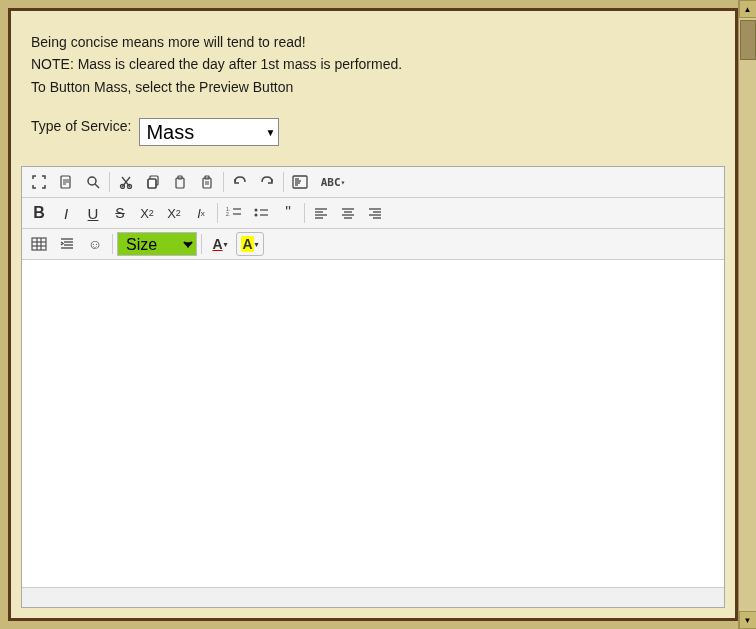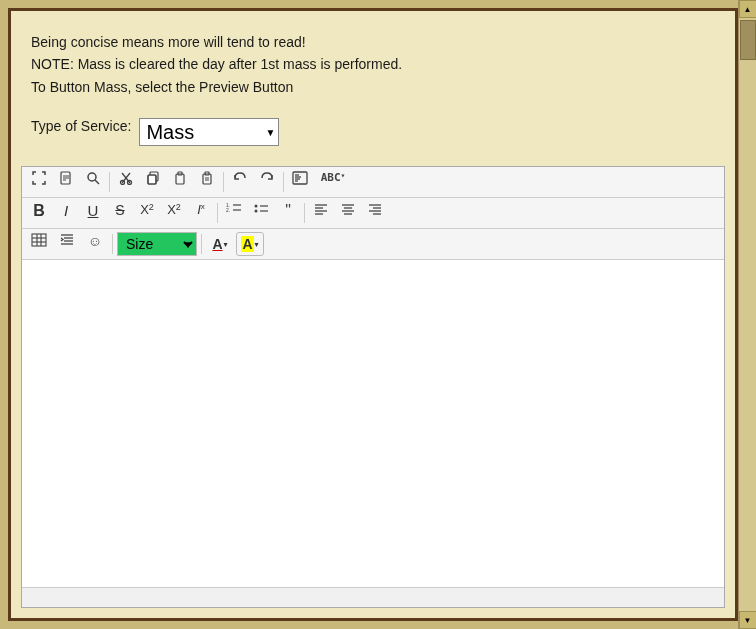--- a/index.html
+++ b/index.html
@@ -126,20 +126,21 @@
       gap: 1px;
     }
 
     .toolbar-btn {
       width: 26px;
       height: 24px;
       border: 1px solid transparent;
       background: transparent;
       cursor: pointer;
       display: flex;
+      align-items: center;
       justify-content: center;
       font-size: 13px;
       color: #333;
       border-radius: 2px;
     }
 
     .toolbar-separator {
       width: 1px;
       height: 20px;
       background: #ccc;
@@ -174,22 +175,22 @@
       background: white;
       font-size: 12px;
       padding: 0 4px;
       width: 100px;
       cursor: pointer;
     }
 
     .size-select {
       height: 24px;
       border: 1px solid #bbb;
-      background: #22c55e;
-      font-size: 14px;
+      background: #84cc16;
+      font-size: 16px;
       padding: 0 4px;
       width: 80px;
       cursor: pointer;
     }
 
     .color-btn {
       width: 28px;
       height: 24px;
       border: 1px solid transparent;
       background: transparent;

